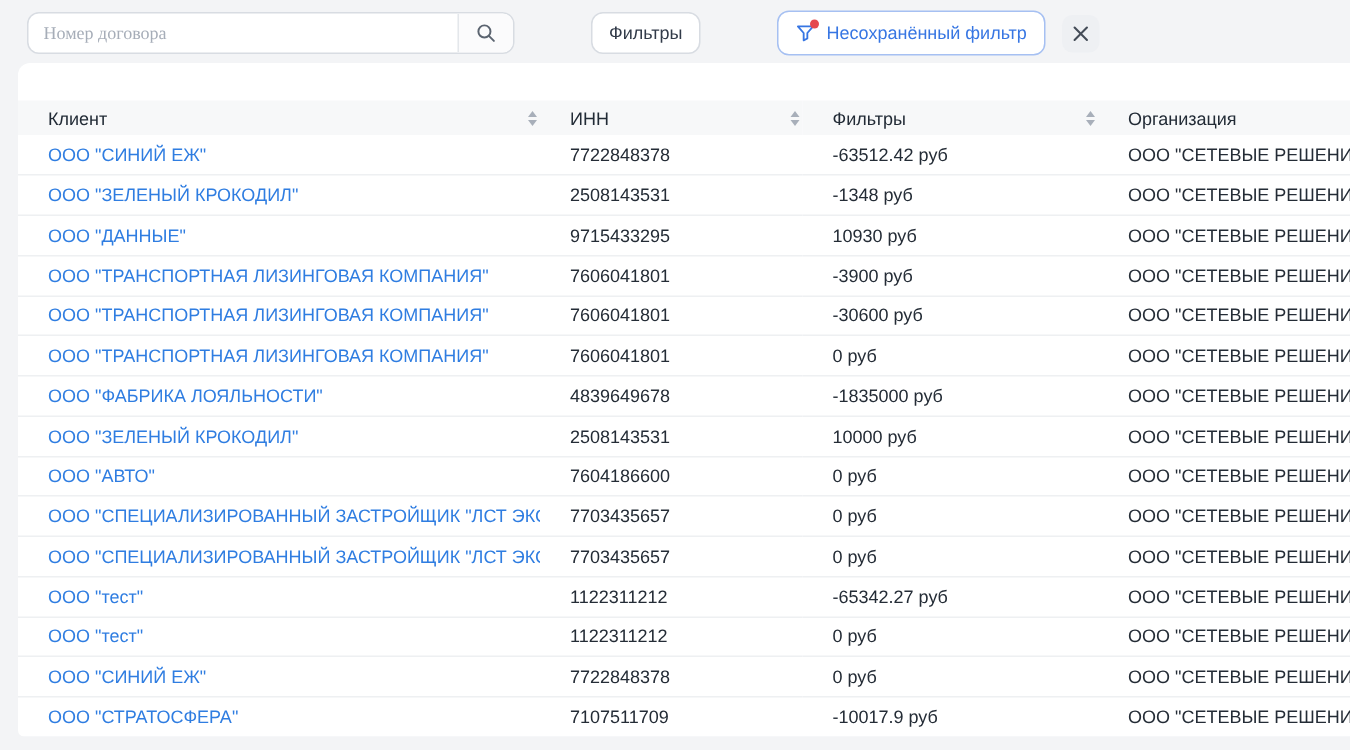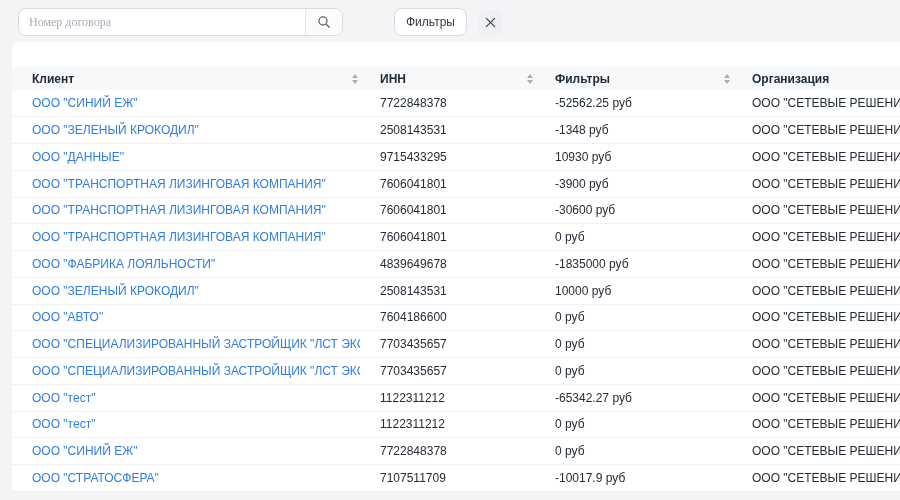--- a/index.html
+++ b/index.html
@@ -109,21 +109,21 @@
     border-collapse: collapse;
     table-layout: fixed;
   }
   col.c1 { width: 348px; }
   col.c2 { width: 175px; }
   col.c3 { width: 197px; }
   thead th {
     height: 23px;
     background: #f7f8f9;
     font-size: 12px;
-    font-weight: 700;
+    font-weight: 400;
     color: #222b36;
     text-align: right;
     padding: 0 0 0 20px;
     vertical-align: middle;
     cursor: pointer;
   }
   .th-inner {
     display: flex;
     align-items: center;
     justify-content: space-between;
@@ -169,20 +169,29 @@
           <line x1="10.4" y1="10.4" x2="14" y2="14" stroke="#5b6470" stroke-width="1.5" stroke-linecap="round"></line>
         </svg>
       </span>
     </button>
   </div>
 
   <button class="btn">
     <span>Фильтры</span>
   </button>
 
+  <button class="btn chip">
+    <span class="funnel-wrap">
+      <svg width="14" height="14" viewBox="0 0 16 16">
+        <path d="M2.2 3h11.6l-4.4 5v4.2l-2.8 1.4V8z" fill="none" stroke="#3776e3" stroke-width="1.4" stroke-linejoin="round"></path>
+      </svg>
+      <span class="dot"></span>
+    </span>
+    <span>Несохранённый фильтр</span>
+  </button>
 
   <button class="close-btn">
     <span style="display:inline-flex;">
       <svg width="11" height="11" viewBox="0 0 12 12">
         <line x1="1.5" y1="1.5" x2="10.5" y2="10.5" stroke="#444c57" stroke-width="1.5" stroke-linecap="round"></line>
         <line x1="10.5" y1="1.5" x2="1.5" y2="10.5" stroke="#444c57" stroke-width="1.5" stroke-linecap="round"></line>
       </svg>
     </span>
   </button>
 
@@ -229,21 +238,21 @@
             <div class="th-inner">
               <span>Организация</span>
             </div>
           </th>
         </tr>
     </thead>
     <tbody>
   <tr>
     <td><a href="#" class="client-link">ООО "СИНИЙ ЕЖ"</a></td>
     <td>7722848378</td>
-    <td>-52562.25 руб</td>
+    <td>-63512.42 руб</td>
     <td>ООО "СЕТЕВЫЕ РЕШЕНИЯ"</td>
   </tr>
 
   <tr>
     <td><a href="#" class="client-link">ООО "ЗЕЛЕНЫЙ КРОКОДИЛ"</a></td>
     <td>2508143531</td>
     <td>-1348 руб</td>
     <td>ООО "СЕТЕВЫЕ РЕШЕНИЯ"</td>
   </tr>
 

